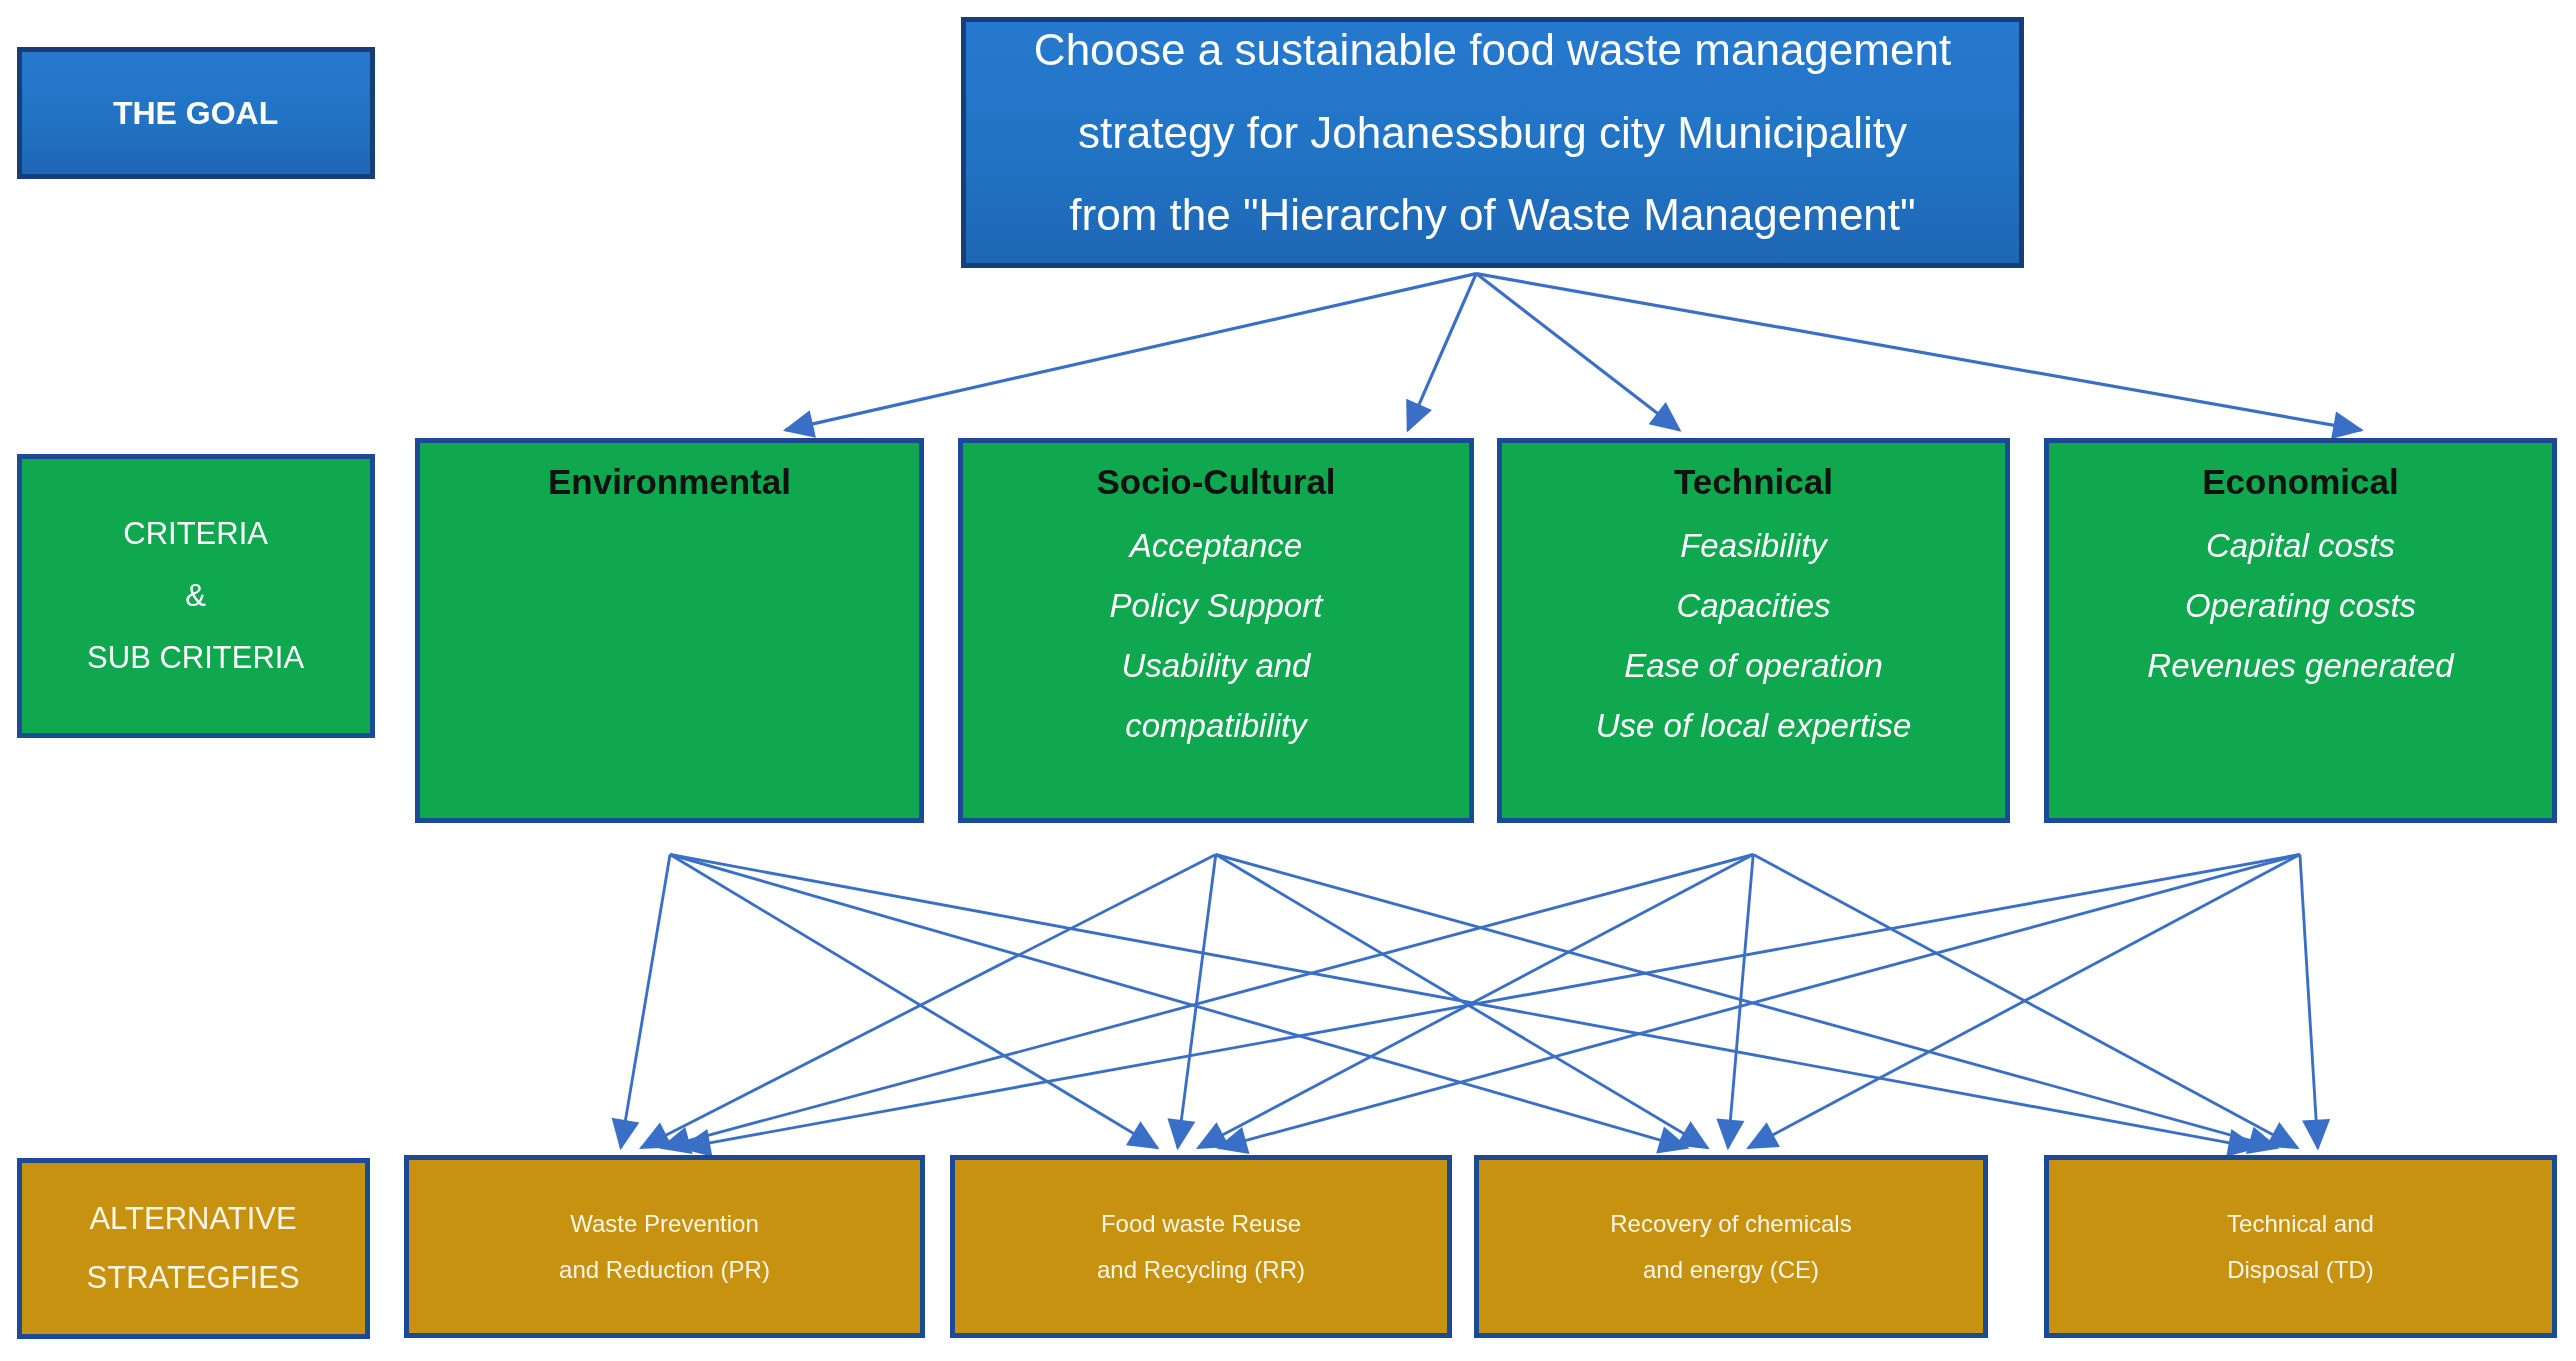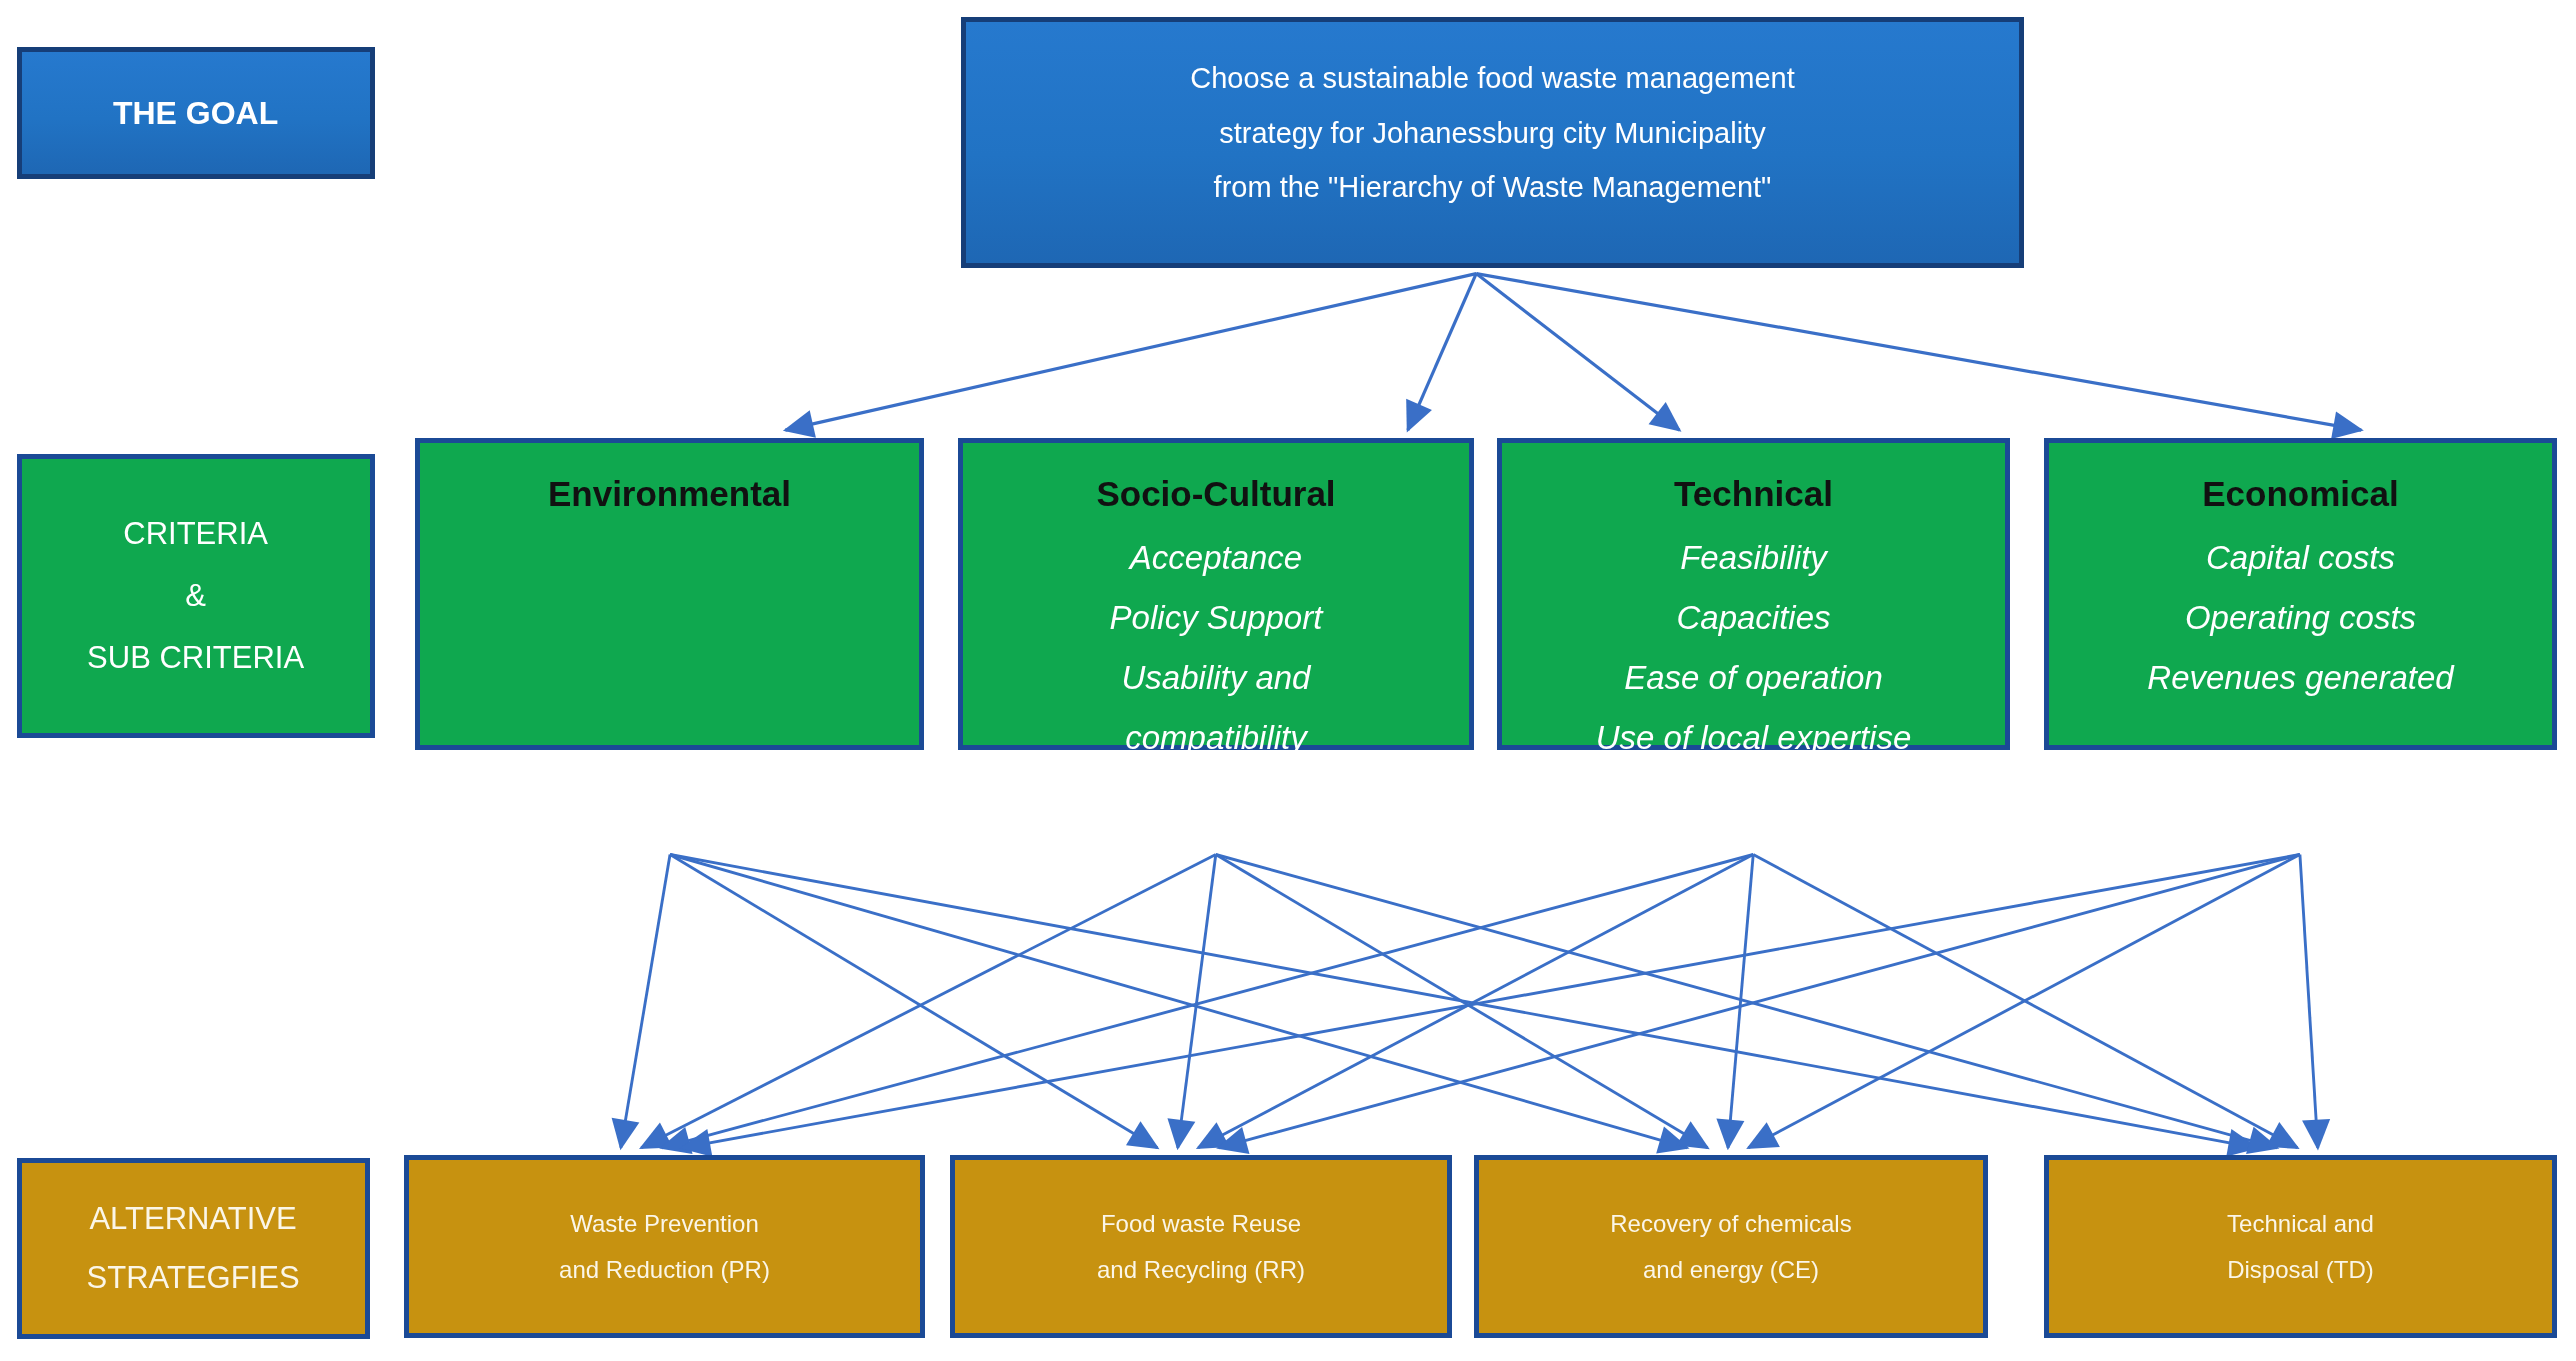--- a/index.html
+++ b/index.html
@@ -24,23 +24,23 @@
   }
   .green-box{
     background:var(--criteria_green); border:5.8px solid var(--border_navy); color:var(--text_white);
   }
   .gold-box{
     background:var(--alternative_gold); border:5.8px solid var(--border_navy); color:var(--alt_text_cream);
   }
   .lines{white-space:pre-line;}
   #goal-label{left:16.6px; top:47px; width:358px; height:132px; font-size:32px;font-weight:bold;}
   #goal-box{left:961px; top:16.6px; width:1063px; height:251px;
-            font-size:29px; line-height:1.88; padding-bottom:18px;}
+            font-size:44px; line-height:1.88; padding-bottom:18px;}
   #criteria-label{left:16.6px; top:454px; width:358px; height:284px; font-size:31px; line-height:2.0;}
-  .criteria-box{top:438px; height:312px; justify-content:flex-start; padding-top:31px;}
+  .criteria-box{top:438px; height:385px; justify-content:flex-start; padding-top:19px;}
   #criteria-env{left:415px; width:509px;}
   #criteria-socio{left:958px; width:516px;}
   #criteria-tech{left:1497px; width:513px;}
   #criteria-econ{left:2044px; width:513px;}
   .crit-title{font-size:35px; font-weight:bold; color:var(--title_black); margin-bottom:14px;}
   .crit-items{font-size:33px; font-style:italic; line-height:1.82; color:var(--text_white);}
   #alternatives-label{left:16.6px; top:1158px; width:353px; height:181px; font-size:31px; line-height:1.9;}
   .alt-box{top:1155px; height:183px; font-size:24px; line-height:1.9;}
   #alt-pr{left:404px; width:521px;}
   #alt-rr{left:950px; width:502px;}

